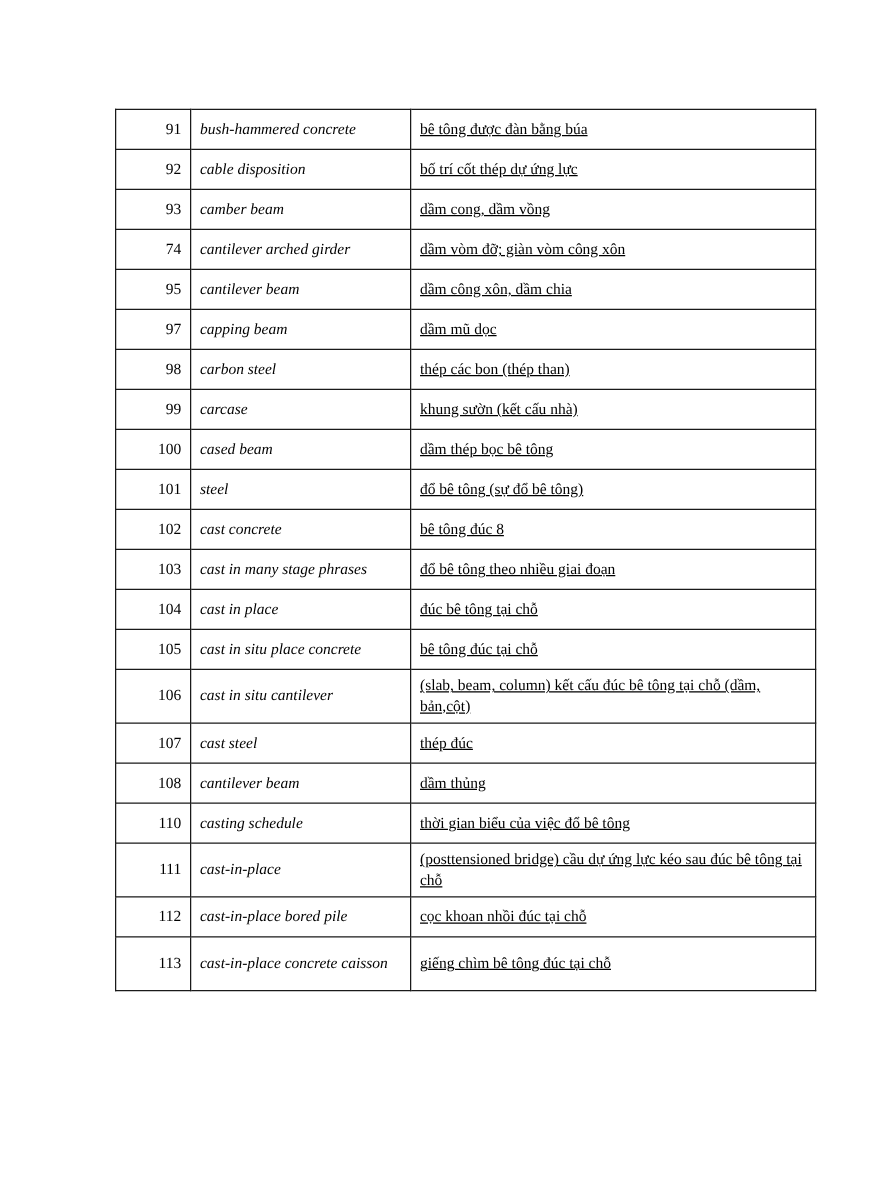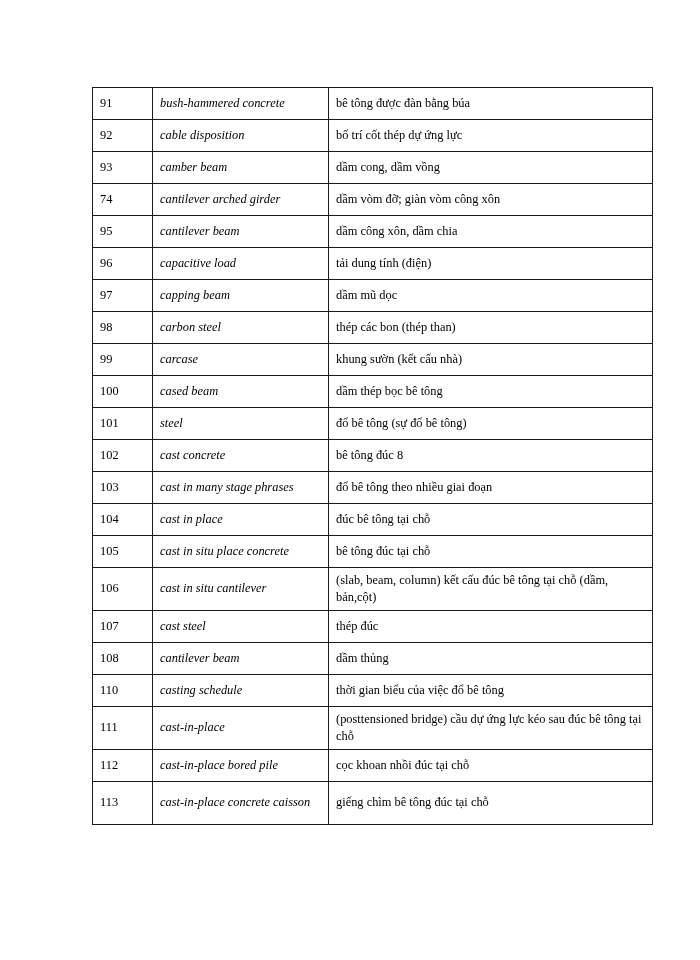--- a/index.html
+++ b/index.html
@@ -34,28 +34,29 @@
   .glossary-table td {
     border: 1px solid #1a1a1a;
     padding: 4px 7px 5px 7px;
     font-size: 12.4px;
     line-height: 1.30;
     vertical-align: middle;
     background: #ffffff;
   }
   .col-num {
     width: 45px;
-    text-align: left;
+    text-align: right;
   }
   .col-en {
     width: 161px;
     font-style: italic;
   }
   .col-vi {
     width: 309px;
+    text-decoration: underline;
   }
   .glossary-table tr {
     height: 32px;
   }
   .glossary-table tr.tall-row {
     height: 43px;
   }
   .glossary-table tr.tall-row td {
     vertical-align: middle;
   }
@@ -83,25 +84,20 @@
         </tr>
         <tr>
           <td class="col-num">74</td>
           <td class="col-en">cantilever arched girder</td>
           <td class="col-vi">dầm vòm đỡ; giàn vòm công xôn</td>
         </tr>
         <tr>
           <td class="col-num">95</td>
           <td class="col-en">cantilever beam</td>
           <td class="col-vi">dầm công xôn, dầm chia</td>
-        </tr>
-        <tr>
-          <td class="col-num">96</td>
-          <td class="col-en">capacitive load</td>
-          <td class="col-vi">tải dung tính (điện)</td>
         </tr>
         <tr>
           <td class="col-num">97</td>
           <td class="col-en">capping beam</td>
           <td class="col-vi">dầm mũ dọc</td>
         </tr>
         <tr>
           <td class="col-num">98</td>
           <td class="col-en">carbon steel</td>
           <td class="col-vi">thép các bon (thép than)</td>

